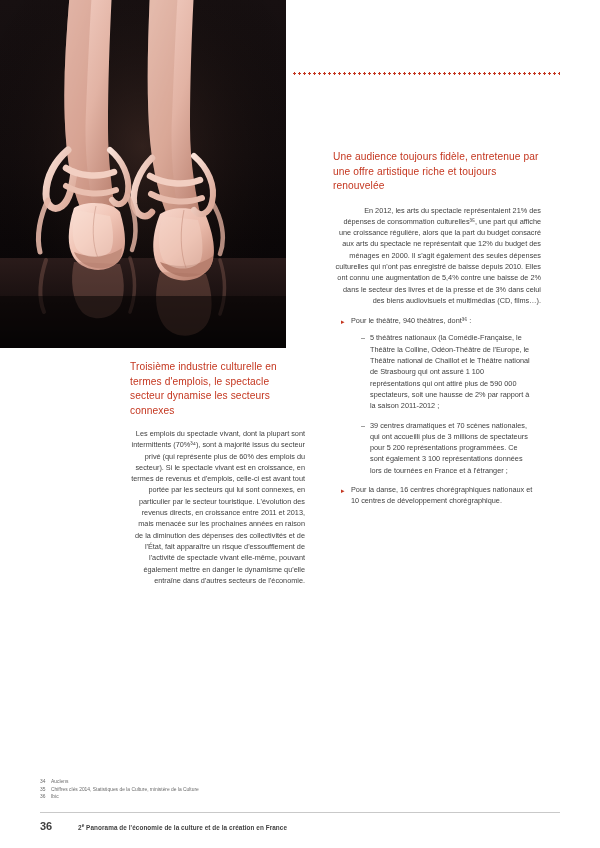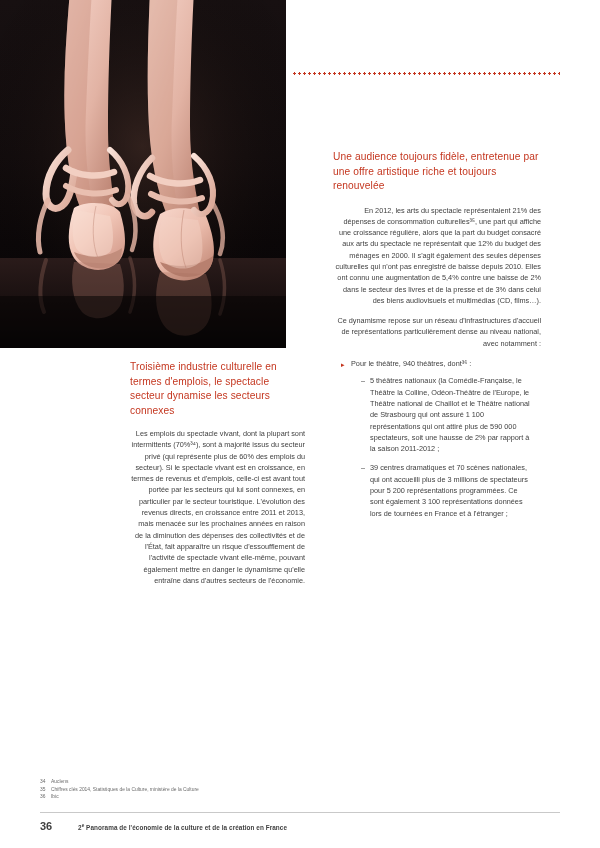--- a/index.html
+++ b/index.html
@@ -262,39 +262,42 @@
 <div class="dotted-rule"></div>
 
 <div class="col-left">
   <h2 class="section-head">Troisième industrie culturelle en termes d'emplois, le spectacle secteur dynamise les secteurs connexes</h2>
   <p class="body">Les emplois du spectacle vivant, dont la plupart sont intermittents (70%³⁴), sont à majorité issus du secteur privé (qui représente plus de 60% des emplois du secteur). Si le spectacle vivant est en croissance, en termes de revenus et d'emplois, celle-ci est avant tout portée par les secteurs qui lui sont connexes, en particulier par le secteur touristique. L'évolution des revenus directs, en croissance entre 2011 et 2013, mais menacée sur les prochaines années en raison de la diminution des dépenses des collectivités et de l'État, fait apparaître un risque d'essoufflement de l'activité de spectacle vivant elle-même, pouvant également mettre en danger le dynamisme qu'elle entraîne dans d'autres secteurs de l'économie.</p>
 </div>
 
 <div class="col-right">
   <h2 class="section-head">Une audience toujours fidèle, entretenue par une offre artistique riche et toujours renouvelée</h2>
   <p class="body">En 2012, les arts du spectacle représentaient 21% des dépenses de consommation culturelles³⁵, une part qui affiche une croissance régulière, alors que la part du budget consacré aux arts du spectacle ne représentait que 12% du budget des ménages en 2000. Il s'agit également des seules dépenses culturelles qui n'ont pas enregistré de baisse depuis 2010. Elles ont connu une augmentation de 5,4% contre une baisse de 2% dans le secteur des livres et de la presse et de 3% dans celui des biens audiovisuels et multimédias (CD, films…).</p>
-  <p class="body intro-lead">Ce dynamisme repose sur un réseau d'infrastructures d'accueil de représentations particulièrement dense au niveau national, avec notamment :</p>
 
   <ul class="arrow-list">
     <li>
       <span class="arrow">▸</span>
       <span>Pour le théâtre, 940 théâtres, dont³⁶ :</span>
       <div class="sub-wrap">
         <ul class="dash-list">
           <li>
             <span class="dash">–</span>
             <span>5 théâtres nationaux (la Comédie-Française, le Théâtre la Colline, Odéon-Théâtre de l'Europe, le Théâtre national de Chaillot et le Théâtre national de Strasbourg qui ont assuré 1 100 représentations qui ont attiré plus de 590 000 spectateurs, soit une hausse de 2% par rapport à la saison 2011-2012 ;</span>
           </li>
           <li>
             <span class="dash">–</span>
             <span>39 centres dramatiques et 70 scènes nationales, qui ont accueilli plus de 3 millions de spectateurs pour 5 200 représentations programmées. Ce sont également 3 100 représentations données lors de tournées en France et à l'étranger ;</span>
           </li>
         </ul>
       </div>
     </li>
+    <li>
+      <span class="arrow">▸</span>
+      <span>Pour la danse, 16 centres chorégraphiques nationaux et 10 centres de développement chorégraphique.</span>
+    </li>
   </ul>
 </div>
 
 <div class="footnotes">
   <div>
     <span class="fn-num">34</span><span>Auclens</span>
   </div>
   <div>
     <span class="fn-num">35</span><span>Chiffres clés 2014, Statistiques de la Culture, ministère de la Culture</span>
   </div>

